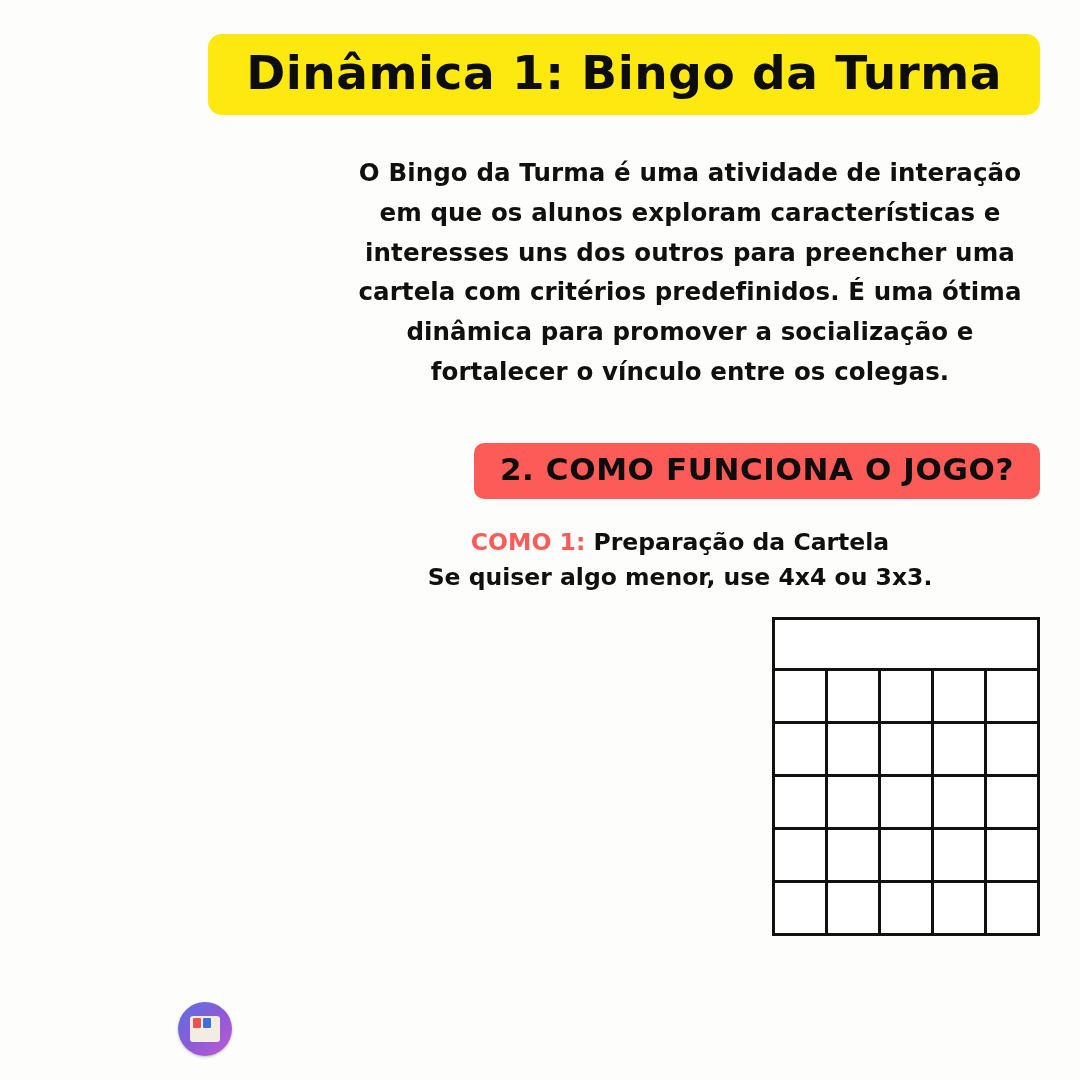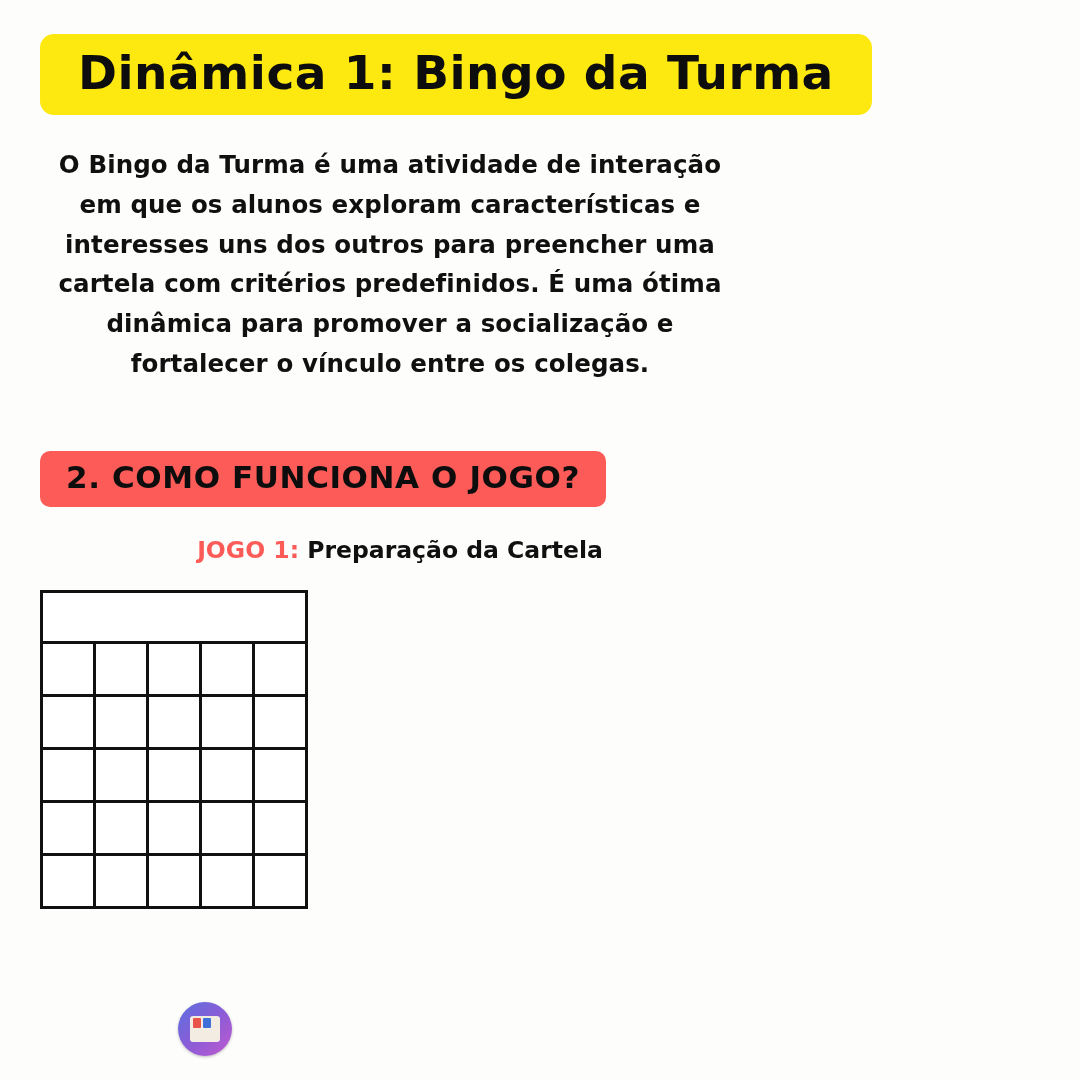--- a/index.html
+++ b/index.html
@@ -17,21 +17,21 @@
     position: relative;
   }
 
   .page {
     width: 1080px;
     height: 1080px;
     box-sizing: border-box;
     padding: 28px 40px 0 40px;
     display: flex;
     flex-direction: column;
-    align-items: flex-start;
+    align-items: flex-end;
     position: relative;
   }
 
   
   .title-banner {
     background: #fde910;
     border-radius: 14px;
     padding: 14px 38px 18px 38px;
     margin-top: 6px;
     display: inline-block;
@@ -41,33 +41,33 @@
     font-weight: bold;
     font-size: 47px;
     line-height: 1.05;
     letter-spacing: 0.5px;
     color: #0d0d0d;
     white-space: nowrap;
   }
 
   
   .intro {
-    margin-top: 30px;
+    margin-top: 38px;
     width: 700px;
     text-align: center;
     font-size: 24.5px;
     line-height: 1.62;
     font-weight: bold;
     color: #101010;
     letter-spacing: 0.1px;
   }
 
   
   .section-pill {
-    margin-top: 68px;
+    margin-top: 52px;
     background: #fc5b58;
     border-radius: 10px;
     padding: 11px 26px 14px 26px;
     display: inline-block;
   }
   .section-pill .section-text {
     font-weight: bold;
     font-size: 31px;
     line-height: 1;
     color: #0d0d0d;
@@ -190,23 +190,24 @@
   </div>
 
   <div class="intro">O Bingo da Turma é uma atividade de interação em que os alunos exploram características e interesses uns dos outros para preencher uma cartela com critérios predefinidos. É uma ótima dinâmica para promover a socialização e fortalecer o vínculo entre os colegas.</div>
 
   <div class="section-pill">
     <div class="section-text">2. COMO FUNCIONA O JOGO?</div>
   </div>
 
   <div class="steps">
     <span class="line">
-      <span class="step-label">JOGO 1:</span>
+      <span class="step-label">COMO 1:</span>
       <span>Preparação da Cartela</span>
     </span>
+    <span class="line">Se quiser algo menor, use 4x4 ou 3x3.</span>
   </div>
 
   <div class="card-wrap">
     <table class="bingo-card">
       <tbody id="bingo-body">
           <tr class="header-row">
             <td></td>
             <td></td>
             <td></td>
             <td></td>

